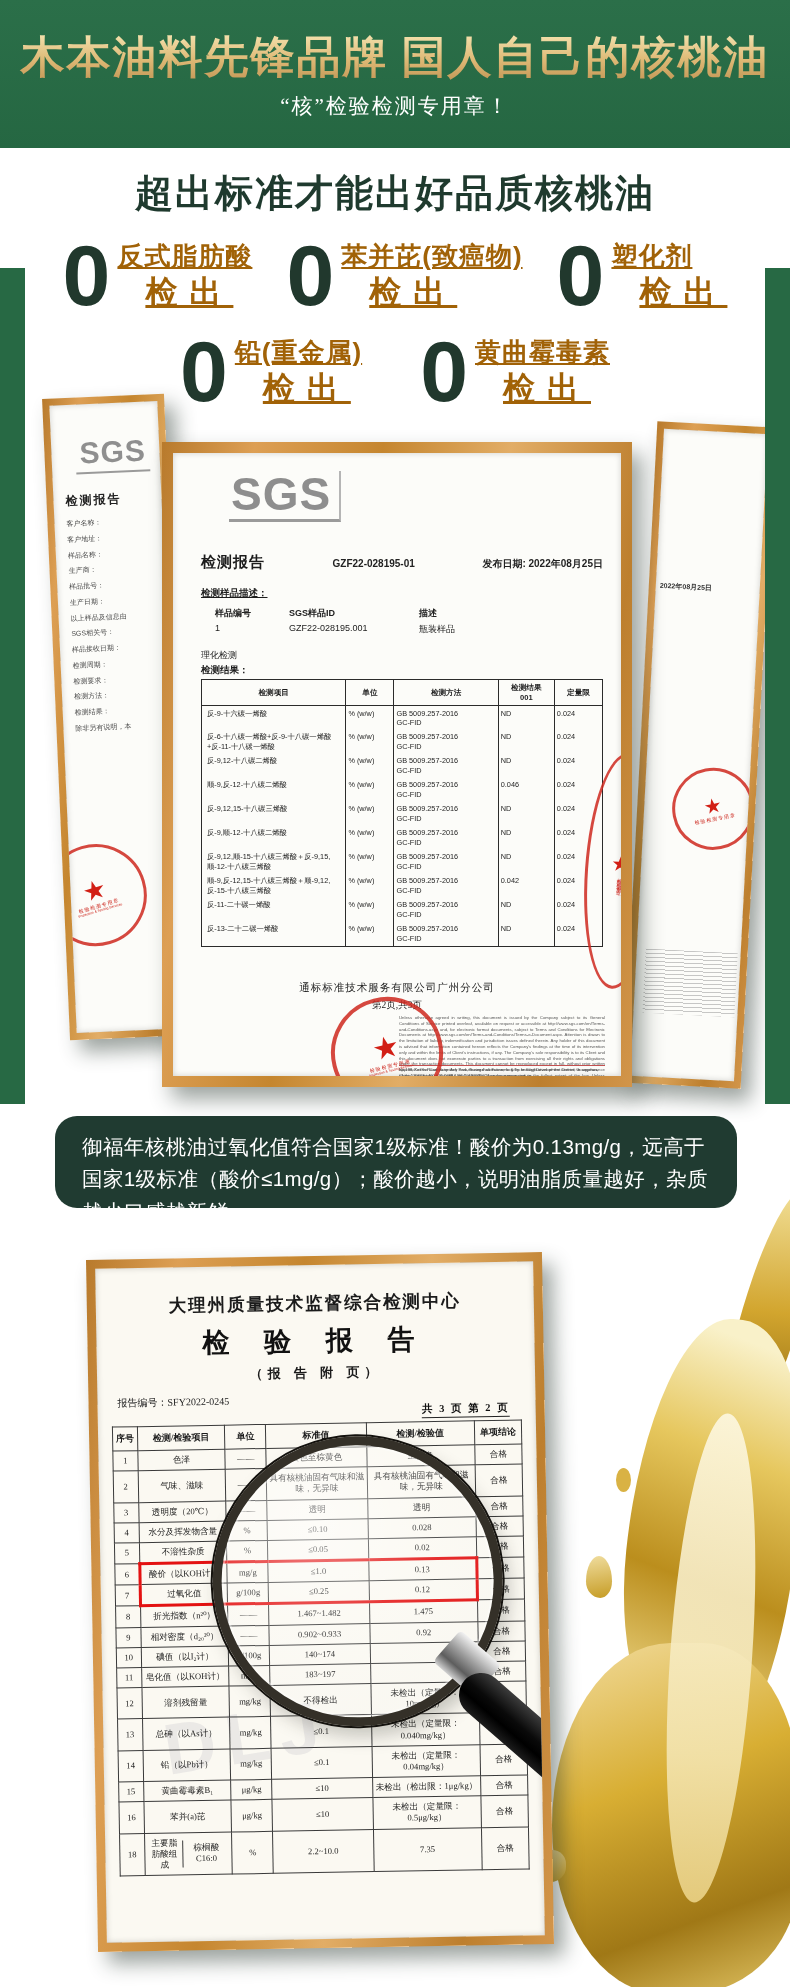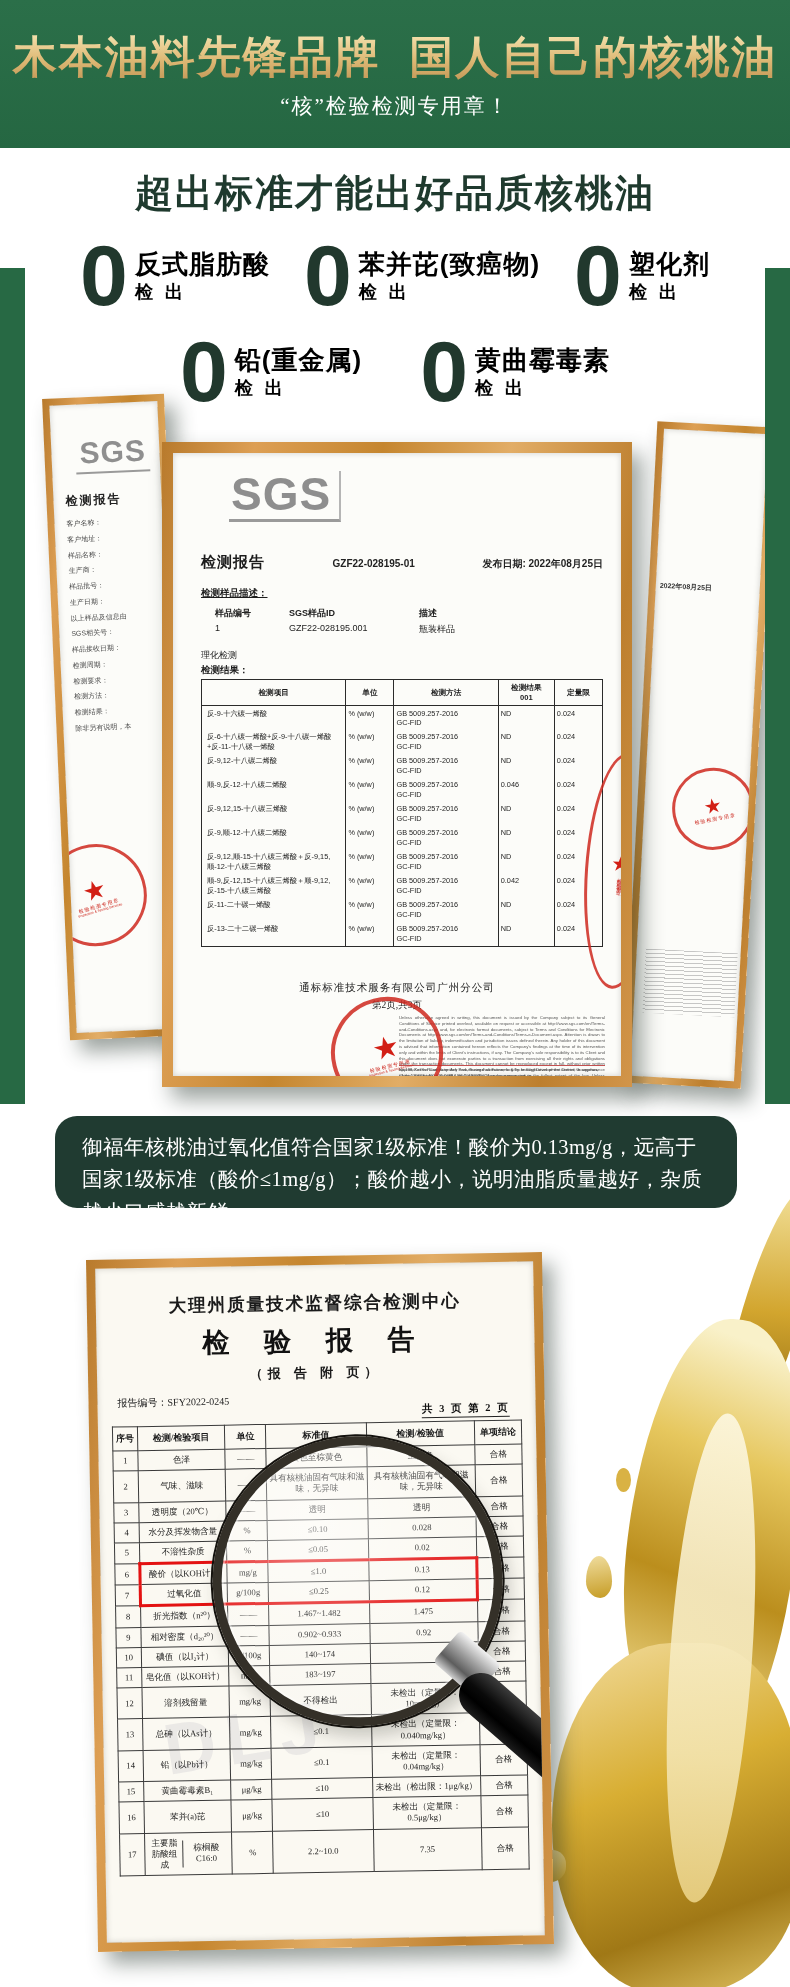--- a/index.html
+++ b/index.html
@@ -1,36 +1,36 @@
 <!DOCTYPE html>
 <html><head>
 <meta charset="utf-8">
 <style>
   html,body{margin:0;padding:0;background:#e9e9e9;}
   #page{position:relative;width:790px;height:1987px;margin:0 auto;background:#ffffff;overflow:hidden;
         font-family:"Liberation Sans","DejaVu Sans",sans-serif;}
   
   .banner{position:absolute;left:0;top:0;width:790px;height:148px;background:linear-gradient(180deg,#2b6f49,#256742);}
-  .banner-title{position:absolute;left:0;top:28px;width:100%;text-align:center;font-family:Liberation Mono, monospace;
+  .banner-title{position:absolute;left:0;top:28px;width:100%;text-align:center;font-family:Liberation Serif, serif;
       font-size:44px;font-weight:bold;letter-spacing:2px;
       background:linear-gradient(180deg,#f6e6b4 5%,#ddb874 55%,#c09453 95%);
       -webkit-background-clip:text;background-clip:text;color:transparent;-webkit-text-fill-color:transparent;}
   .banner-sub{position:absolute;left:0;top:92px;width:100%;text-align:center;color:#ffffff;
       font-family:"Liberation Serif","DejaVu Serif",serif;font-size:21px;letter-spacing:2px;}
   
   .sec-title{position:absolute;left:0;top:168px;width:100%;text-align:center;font-size:38px;font-weight:900;
       color:#1f3a2e;letter-spacing:2px;}
   .zrow{position:absolute;left:30px;width:730px;display:flex;justify-content:center;align-items:center;}
   .zrow1{top:238px;gap:34px;}
   .zrow2{top:334px;gap:58px;}
   .zitem{display:flex;align-items:center;}
   .znum{font-size:86px;font-weight:900;color:#21382d;line-height:.88;letter-spacing:-2px;}
-  .zlab{margin-left:9px;color:#000000;}
+  .zlab{margin-left:9px;color:#a16207;text-decoration:underline;}
   .zlab .l1{font-size:26px;font-weight:700;letter-spacing:1px;line-height:1.25;}
-  .zlab .l2{font-size:18px;font-weight:700;letter-spacing:12px;line-height:1.25;}
+  .zlab .l2{font-size:32px;font-weight:700;letter-spacing:12px;line-height:1.25;margin-left:28px;}
   
   .strip{position:absolute;top:268px;width:25px;height:836px;background:#276944;z-index:6;}
   .strip.left{left:0;} .strip.right{left:765px;}
   
   .cert{position:absolute;box-sizing:border-box;
       background:linear-gradient(100deg,#b87a2c 0%,#dd9f54 16%,#c5862f 38%,#e2ad66 60%,#bd7f2e 84%,#d2954a 100%);
       box-shadow:10px 12px 20px rgba(35,52,43,.45);}
   .paper{position:relative;width:100%;height:100%;background:#fcfcf9;overflow:hidden;box-shadow:inset 0 0 6px rgba(0,0,0,.18);}
   
   .cert-left{left:56px;top:396px;width:122px;height:642px;padding:7px;transform:rotate(-2.5deg);z-index:1;}
@@ -79,21 +79,21 @@
   .sgs-stamp{top:544px;left:158px;width:104px;height:104px;border-width:4px;}
   .sgs-stamp .star{font-size:30px;}
   .sgs-stamp2{top:300px;left:412px;width:64px;height:230px;border-radius:50%;transform:rotate(4deg);}
   .sgs-stamp2 .star{font-size:20px;} .sgs-stamp2 .t1{writing-mode:vertical-rl;font-size:5px;letter-spacing:2px;}
   .lc-stamp{top:440px;left:-26px;width:96px;height:96px;}
   .lc-stamp .star{font-size:26px;}
   .rc-stamp{top:336px;left:28px;width:76px;height:76px;}
   .rc-stamp .star{font-size:20px;}
   
   .claim{position:absolute;left:55px;top:1116px;width:682px;height:92px;box-sizing:border-box;border-radius:22px;
-      background:#203b31;color:#ffffff;padding:15px 27px;font-family:Liberation Serif, serif;
+      background:#203b31;color:#ffffff;padding:15px 27px;font-family:Liberation Sans, sans-serif;
       font-size:20.5px;line-height:1.58;letter-spacing:.4px;z-index:3;}
   
   .splash{position:absolute;left:520px;top:1088px;width:270px;height:899px;z-index:1;overflow:hidden;}
   .splash div{position:absolute;}
   .sb1{left:225px;top:95px;width:58px;height:235px;border-radius:60% 40% 50% 50%/70% 55% 45% 30%;
       transform:rotate(14deg);background:linear-gradient(170deg,#f4e4a0,#d2a52e 55%,#8f6a12);}
   .sb2{left:108px;top:230px;width:168px;height:440px;border-radius:52% 48% 42% 58%/58% 42% 52% 48%;
       transform:rotate(6deg);background:linear-gradient(195deg,#f9f1c9 8%,#e6c75e 32%,#bb8e1d 60%,#e6cd78 85%,#97711a);}
   .sb3{left:32px;top:555px;width:248px;height:350px;border-radius:55% 45% 50% 50%/60% 50% 40% 55%;
       background:linear-gradient(160deg,#f2dc9e,#d8ae33 40%,#a07816 75%,#e2c565);}
@@ -661,21 +661,21 @@
 
                 </div>
               </td>
               <td>μg/kg</td>
               <td>≤10</td>
               <td>未检出（定量限：0.5μg/kg）</td>
               <td>合格</td>
             </tr>
 
             <tr>
-              <td>17</td>
+              <td>18</td>
               <td>
                 <div class="split">
                   <span class="m">主要脂肪酸组成</span>
                   <span class="s">棕榈酸C16:0</span>
                 </div>
               </td>
               <td>%</td>
               <td>2.2~10.0</td>
               <td>7.35</td>
               <td>合格</td>

